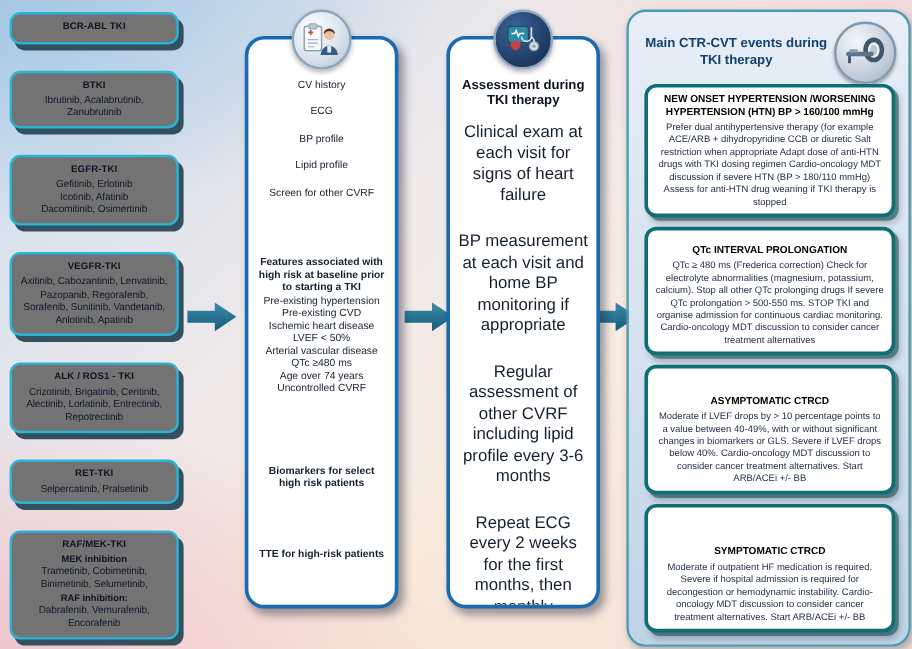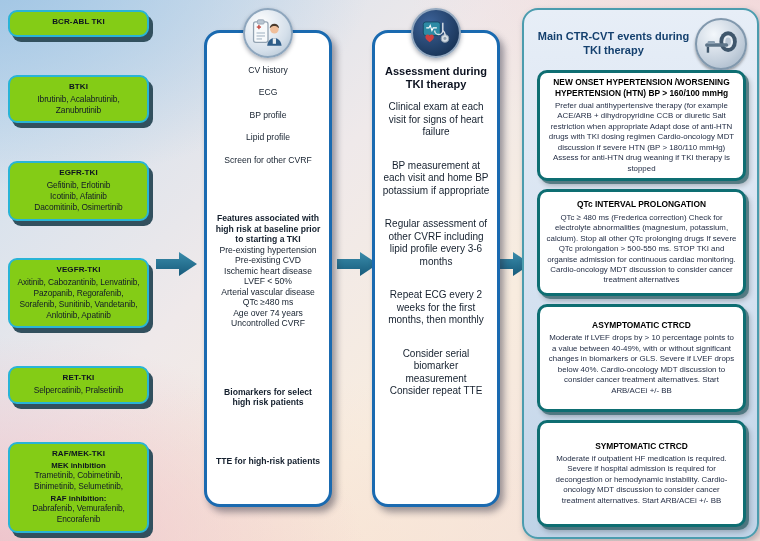--- a/index.html
+++ b/index.html
@@ -9,21 +9,21 @@
     background:
       radial-gradient(120% 90% at -5% -5%, #9dc3e3 0%, rgba(157,195,227,0) 45%),
       radial-gradient(100% 80% at -2% 102%, #eec3cb 0%, rgba(238,195,203,0) 50%),
       radial-gradient(90% 70% at 38% 112%, #f8e4d4 0%, rgba(248,228,212,0) 60%),
       radial-gradient(120% 90% at 104% -4%, #f2d7db 0%, rgba(242,215,219,0) 42%),
       linear-gradient(135deg, #cadeef 0%, #efe9ea 38%, #f8ecdf 62%, #f2dcd8 100%);
   }
   
   .col-drugs{position:absolute;left:8px;top:10px;width:141px;height:523px;
     display:flex;flex-direction:column;justify-content:space-between;}
-  .drug-box{background:#84cc16;border:2.5px solid #29b4d6;border-radius:9px;
+  .drug-box{background:#737373;border:2.5px solid #29b4d6;border-radius:9px;
     box-shadow:4px 5px 0 #32505e;padding:5px 4px 6px;text-align:center;}
   .drug-title{font-size:8px;font-weight:bold;color:#0c1220;margin-bottom:3px;letter-spacing:.1px;}
   .drug-sub{font-size:7.8px;font-weight:bold;color:#0c1220;margin-top:3px;}
   .drugs{font-size:8.4px;color:#121a28;line-height:1.28;white-space:pre-line;letter-spacing:-0.1px;}
   
   .arrow{position:absolute;top:251px;width:42px;height:26px;}
   
   .panel{position:absolute;top:8px;width:128px;height:499px;}
   .panel-icon{position:absolute;top:0;left:50%;transform:translateX(-50%);
     width:46px;height:46px;border-radius:50%;z-index:2;
@@ -31,41 +31,41 @@
     background:radial-gradient(circle at 35% 30%, #ffffff, #d4dfea 62%, #a9bccd);
     border:2px solid #8ea6bd;box-shadow:0 2px 4px rgba(20,30,50,.35);}
   .panel-icon.dark{background:radial-gradient(circle at 35% 30%, #3d639a, #1d3a5f 70%, #142c4c);
     border:2px solid #93a8bf;}
   .panel-box{position:absolute;top:22px;left:0;right:0;bottom:0;background:#fff;
     border:3.5px solid #1a6ab0;border-radius:16px;
     box-shadow:4px 5px 7px rgba(40,40,60,.45);
     padding:32px 7px 8px;text-align:center;overflow:hidden;}
   .p-title{font-size:11px;font-weight:bold;color:#0c1220;line-height:1.15;margin-bottom:11px;}
   .p-item{font-size:8.6px;color:#15202e;line-height:1.22;margin-bottom:12px;}
-  .p-item3{font-size:10px;color:#15202e;line-height:1.25;margin-bottom:21px;}
+  .p-item3{font-size:14px;color:#15202e;line-height:1.25;margin-bottom:21px;}
   .p-bold{font-weight:bold;margin-top:48px;}
   .tight{margin-bottom:0;}
   .gap-sm{height:10px;}
   
   .events{position:absolute;left:522px;top:8px;width:233px;height:527px;
     border:2px solid #4b9cae;border-radius:16px;
     background:linear-gradient(180deg,#e7eef7 0%,#d4e1f0 55%,#bfd3e7 100%);
     box-shadow:2px 3px 6px rgba(70,80,100,.35);}
   .events-header{display:flex;align-items:center;padding:8px 10px 14px 12px;border-radius:10px;}
   .events-title{flex:1;font-size:11px;font-weight:bold;color:#14406e;line-height:1.25;text-align:center;padding-right:4px;}
   .events-icon{width:48px;height:48px;border-radius:50%;flex:0 0 auto;
     display:flex;align-items:center;justify-content:center;
     background:radial-gradient(circle at 35% 30%, #f3f7fb, #c2cedb 62%, #9db0c2);
     border:2px solid #8198ad;box-shadow:0 2px 3px rgba(0,0,0,.35);}
   .events-body{position:absolute;top:60px;left:13px;right:11px;bottom:10px;
     display:flex;flex-direction:column;gap:8px;}
   .event-box{flex:1;background:#fff;border:3px solid #0e6e72;border-radius:10px;
     box-shadow:3px 3px 0 rgba(13,74,80,.55), 4px 5px 5px rgba(0,0,0,.22);
     padding:4px 6px;text-align:center;
-    display:flex;flex-direction:column;justify-content:center;}
+    display:flex;flex-direction:column;justify-content:flex-end;}
   .event-title{font-size:8.4px;font-weight:bold;color:#000;line-height:1.25;margin-bottom:3px;}
   .event-text{font-size:7.9px;color:#1d2840;line-height:1.32;}
 </style>
 </head>
 <body>
 
 <div class="col-drugs">
 
   <div class="drug-box">
     <div class="drug-title">BCR-ABL TKI</div>
@@ -83,20 +83,24 @@
 Icotinib, Afatinib
 Dacomitinib, Osimertinib</div>
   </div>
 
 
   <div class="drug-box">
     <div class="drug-title">VEGFR-TKI</div>
     <div class="drugs">Axitinib, Cabozantinib, Lenvatinib, Pazopanib, Regorafenib, Sorafenib, Sunitinib, Vandetanib, Anlotinib, Apatinib</div>
   </div>
 
+  <div class="drug-box">
+    <div class="drug-title">ALK / ROS1 - TKI</div>
+    <div class="drugs">Crizotinib, Brigatinib, Ceritinib, Alectinib, Lorlatinib, Entrectinib, Repotrectinib</div>
+  </div>
 
   <div class="drug-box">
     <div class="drug-title">RET-TKI</div>
     <div class="drugs">Selpercatinib, Pralsetinib</div>
   </div>
 
   <div class="drug-box">
     <div class="drug-title">RAF/MEK-TKI</div>
     <div class="drug-sub">MEK inhibition</div>
     <div class="drugs">Trametinib, Cobimetinib,
@@ -180,21 +184,21 @@
       <path d="M12.5 31c-3.3-2.7-5-4.3-5-6.3a2.7 2.7 0 0 1 5-1.7 2.7 2.7 0 0 1 5 1.7c0 2-1.7 3.6-5 6.3z" fill="#cf4040"></path>
       <path d="M28 8v9a4.8 4.8 0 0 1-9.6 0" fill="none" stroke="#d8dfe6" stroke-width="1.7"></path>
       <circle cx="30.5" cy="26.5" r="4.4" fill="#d7dee5" stroke="#8fa0ae" stroke-width="1.3"></circle>
       <circle cx="30.5" cy="26.5" r="1.7" fill="#8fa0ae"></circle>
       <path d="M28 17c2 1.5 3 4 2.6 6.5" fill="none" stroke="#d8dfe6" stroke-width="1.5"></path>
     </svg>
   </div>
   <div class="panel-box">
     <div class="p-title">Assessment during TKI therapy</div>
     <div class="p-item3">Clinical exam at each visit for signs of heart failure</div>
-    <div class="p-item3">BP measurement at each visit and home BP potassium if appropriate</div>
+    <div class="p-item3">BP measurement at each visit and home BP monitoring if appropriate</div>
     <div class="p-item3">Regular assessment of other CVRF including lipid profile every 3-6 months</div>
     <div class="p-item3">Repeat ECG every 2 weeks for the first months, then monthly</div>
     <div class="p-item3 tight">Consider serial biomarker measurement</div>
     <div class="p-item3 tight">Consider repeat TTE</div>
   </div>
 </div>
 
 <div class="events">
   <div class="events-header">
     <div class="events-title">Main CTR-CVT events during TKI therapy</div>

